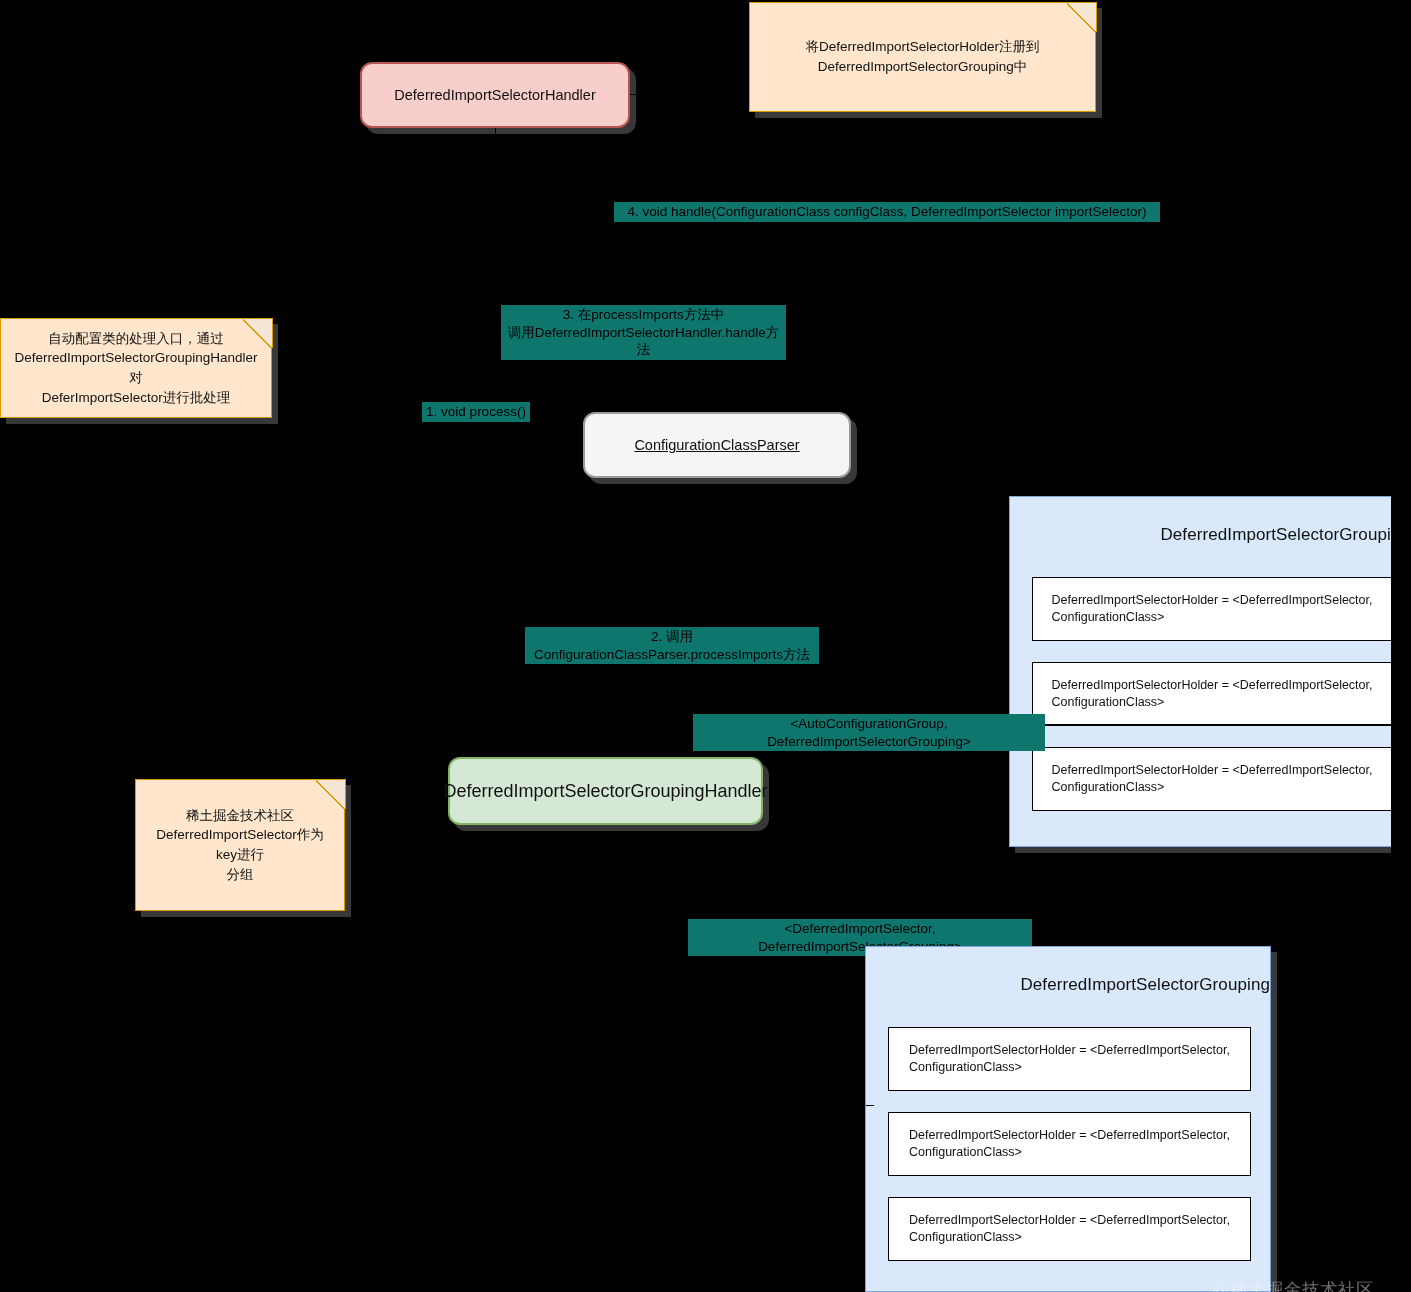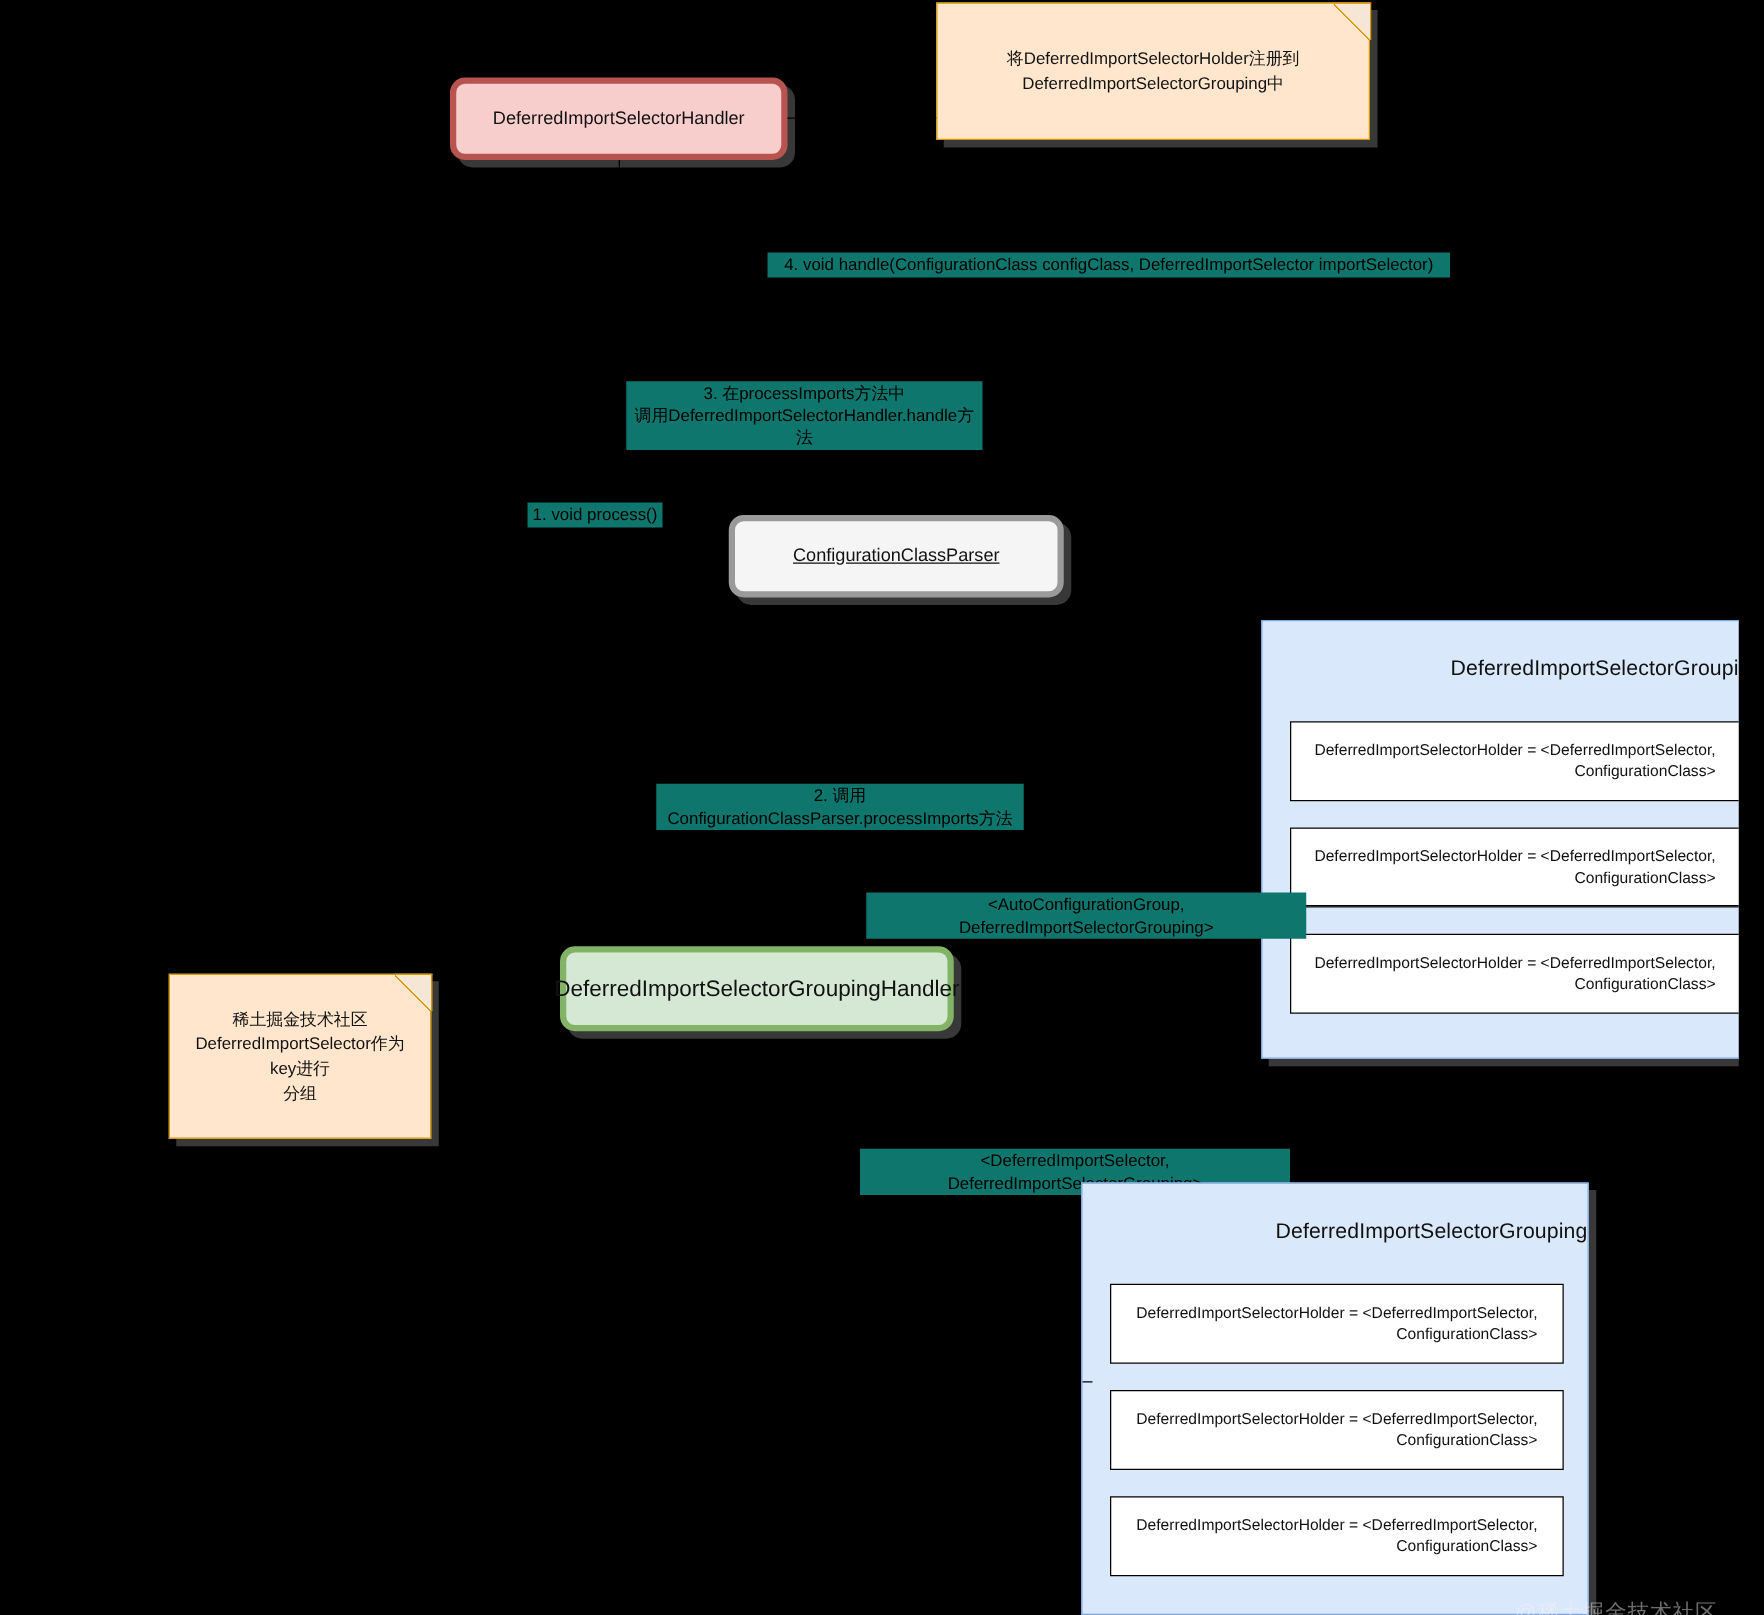--- a/index.html
+++ b/index.html
@@ -17,21 +17,21 @@
     width: 1391px;
     height: 1292px;
     background: #000000;
     overflow: hidden;
   }
 
   
   .class-box {
     position: absolute;
     border-radius: 12px;
-    border: 5px solid #d946ef;
+    border: 2px solid #d946ef;
     display: flex;
     align-items: center;
     justify-content: center;
     text-align: center;
     color: #111;
     box-shadow: 6px 6px 0 rgba(255,255,255,0.22);
   }
   .class-box .cb-label {
     padding: 0 10px;
     line-height: 1.25;
@@ -105,21 +105,21 @@
   .holder-list {
     position: absolute;
     left: 0; right: 0;
   }
   .holder {
     background: #ffffff;
     border: 1.5px solid #000000;
     display: flex;
     align-items: center;
     justify-content: center;
-    text-align: right;
+    text-align: left;
     color: #111;
     font-size: 12.5px;
     line-height: 1.35;
   }
   .holder span { padding: 0 12px; white-space: pre-line; }
 
   
   .edge-label {
     position: absolute;
     background: #0f766e;
@@ -173,20 +173,26 @@
   <div class="conn" style="left:763px; top:929px; width:106px; height:1px;"></div>
   <div class="conn" style="left:345px; top:845px; width:105px; height:1px;"></div>
   <div class="conn" style="left:273px; top:368px; width:150px; height:1px;"></div>
   <div class="conn" style="left:423px; top:368px; width:1px; height:68px;"></div>
 
   <div class="edge-label" style="left:614px; top:202px; width:546px; text-align:center;">4. void handle(ConfigurationClass configClass, DeferredImportSelector importSelector)</div>
 
   <div class="edge-label" style="left:501px; top:305px; width:285px;">3. 在processImports方法中
 调用DeferredImportSelectorHandler.handle方法</div>
 
+  <div class="note" style="left:0px; top:318px; width:272px; height:100px;">
+    <div class="fold"></div>
+    <div class="note-text">自动配置类的处理入口，通过
+DeferredImportSelectorGroupingHandler对
+DeferImportSelector进行批处理</div>
+  </div>
 
   <div class="edge-label" style="left:422px; top:402px; width:108px;">1. void process()</div>
 
   <div class="class-box grey" style="left:583px; top:412px; width:268px; height:66px;">
     <div class="cb-label">ConfigurationClassParser</div>
   </div>
 
   <div class="grouping" style="left:1009px; top:496px; width:402px; height:351px;">
     <div class="grouping-title">DeferredImportSelectorGrouping</div>
     <div class="holder-list" style="top:80px;">

